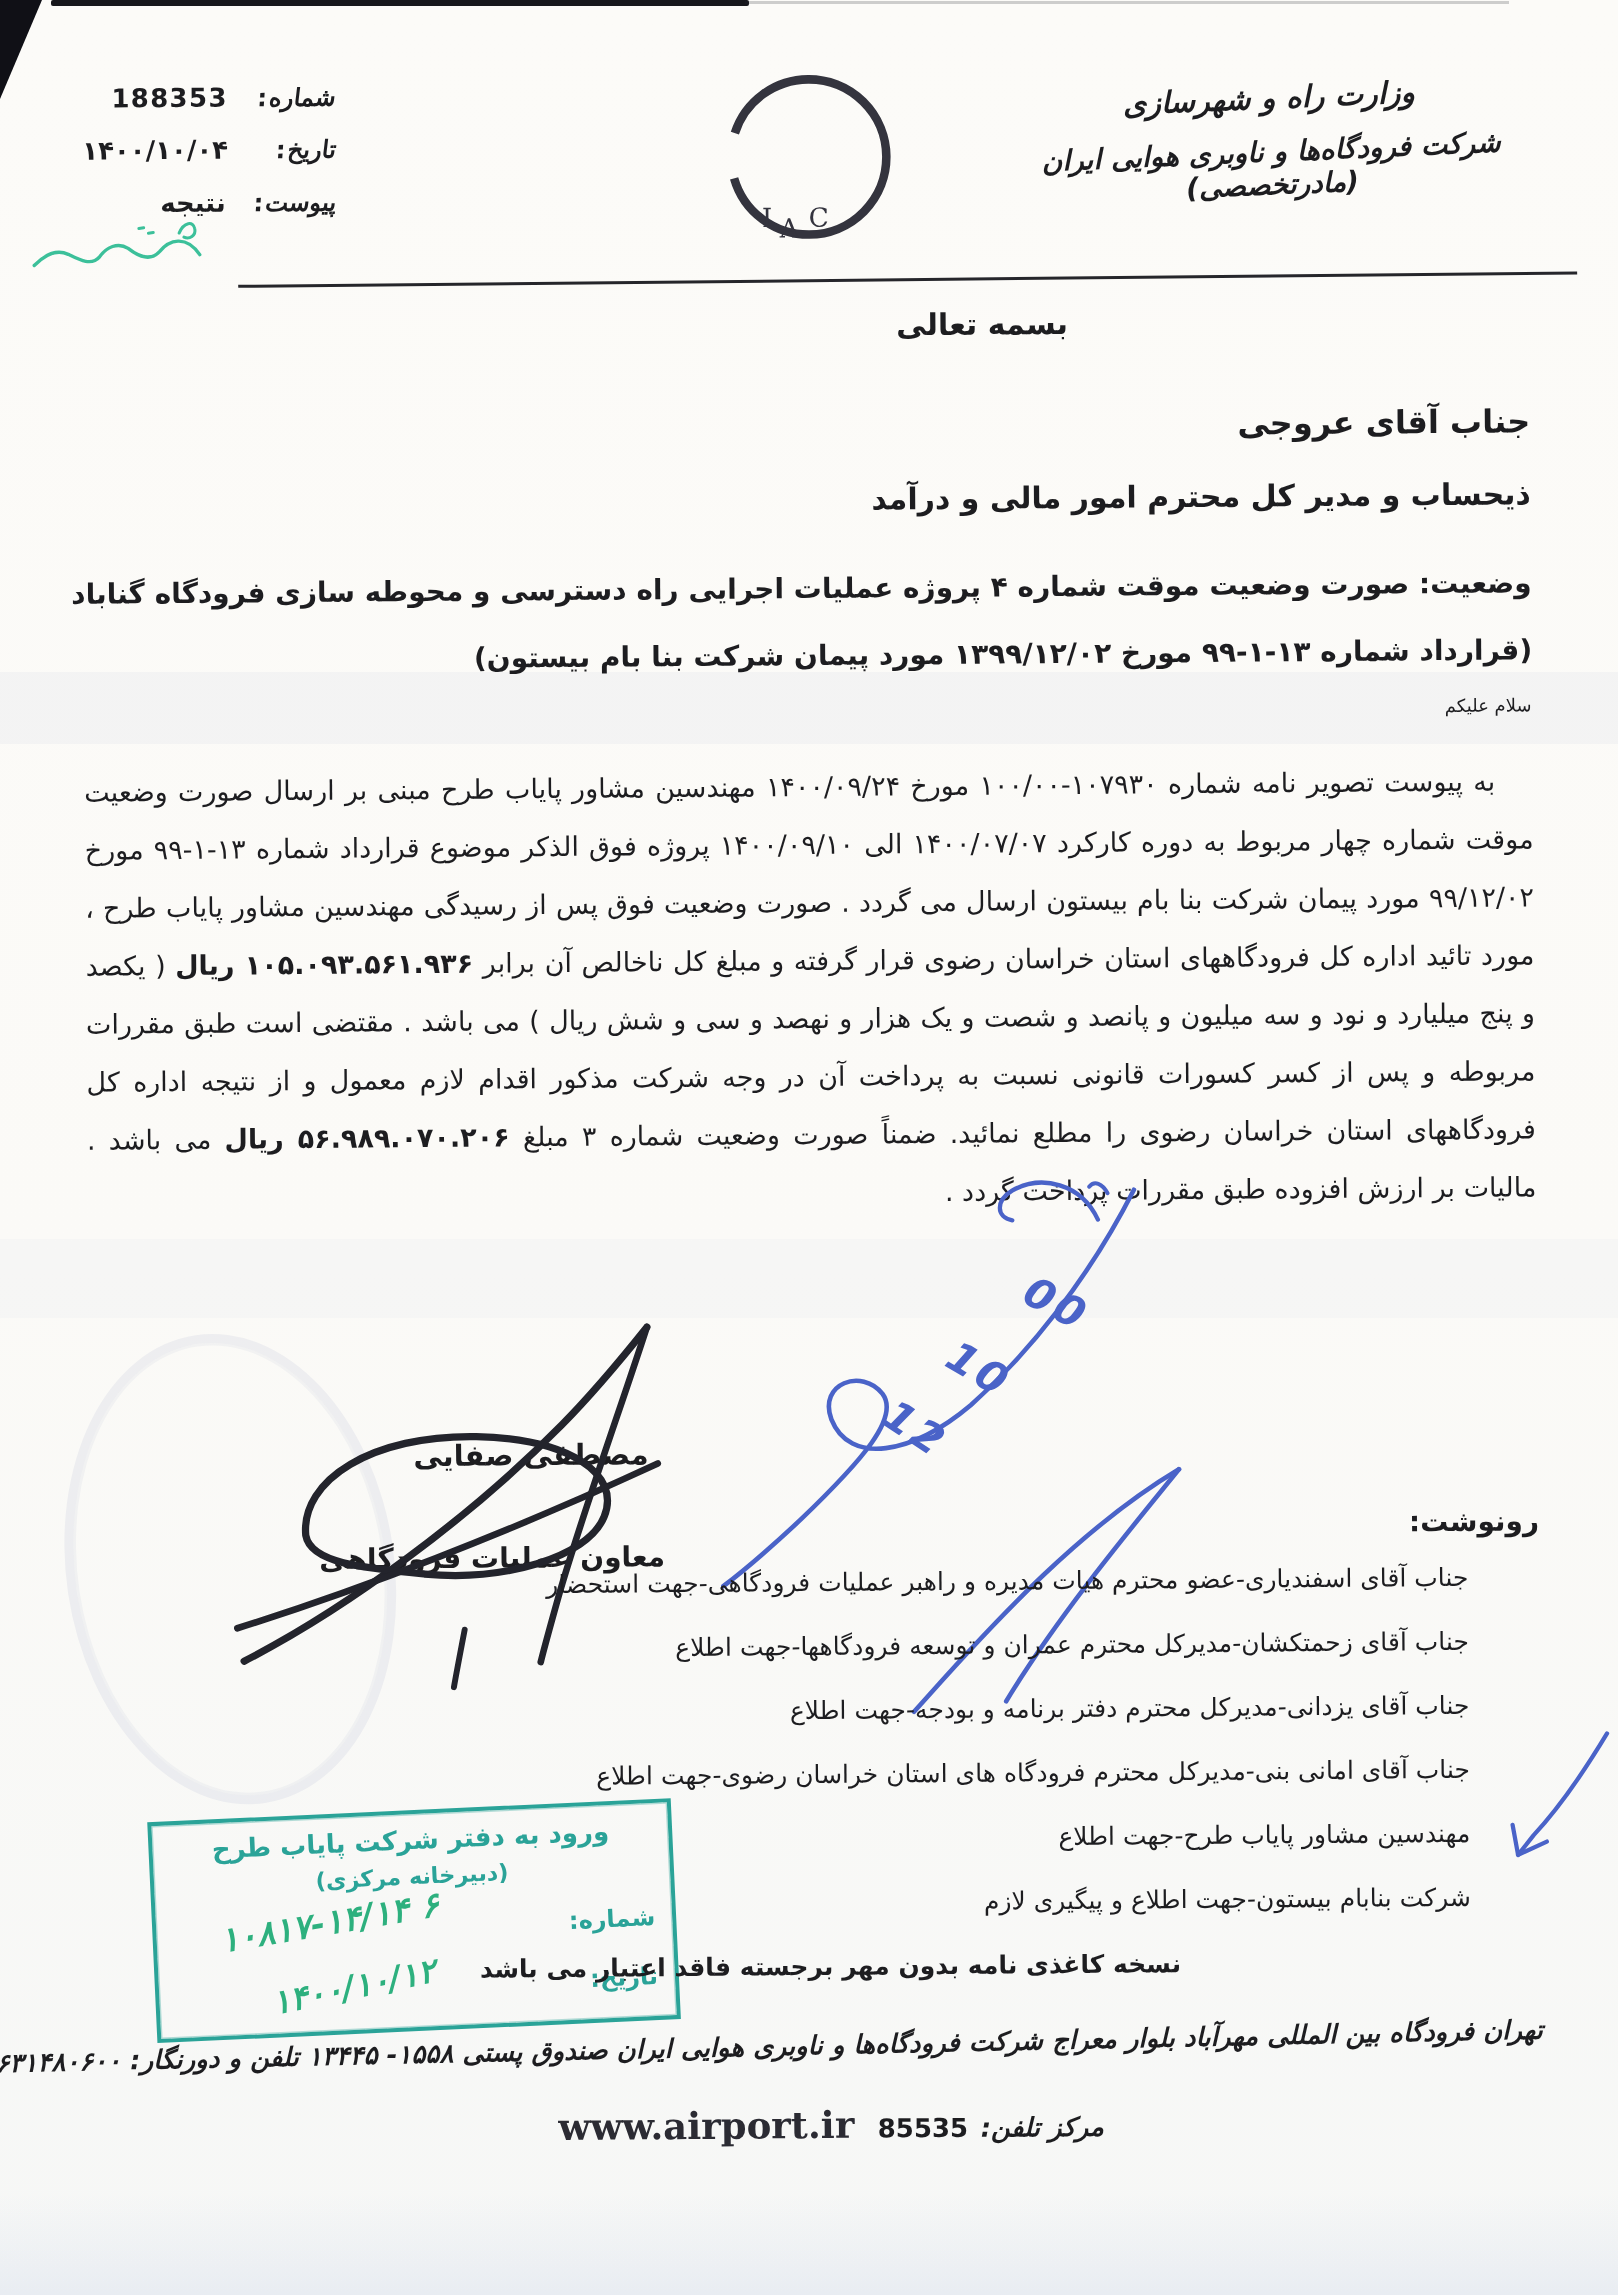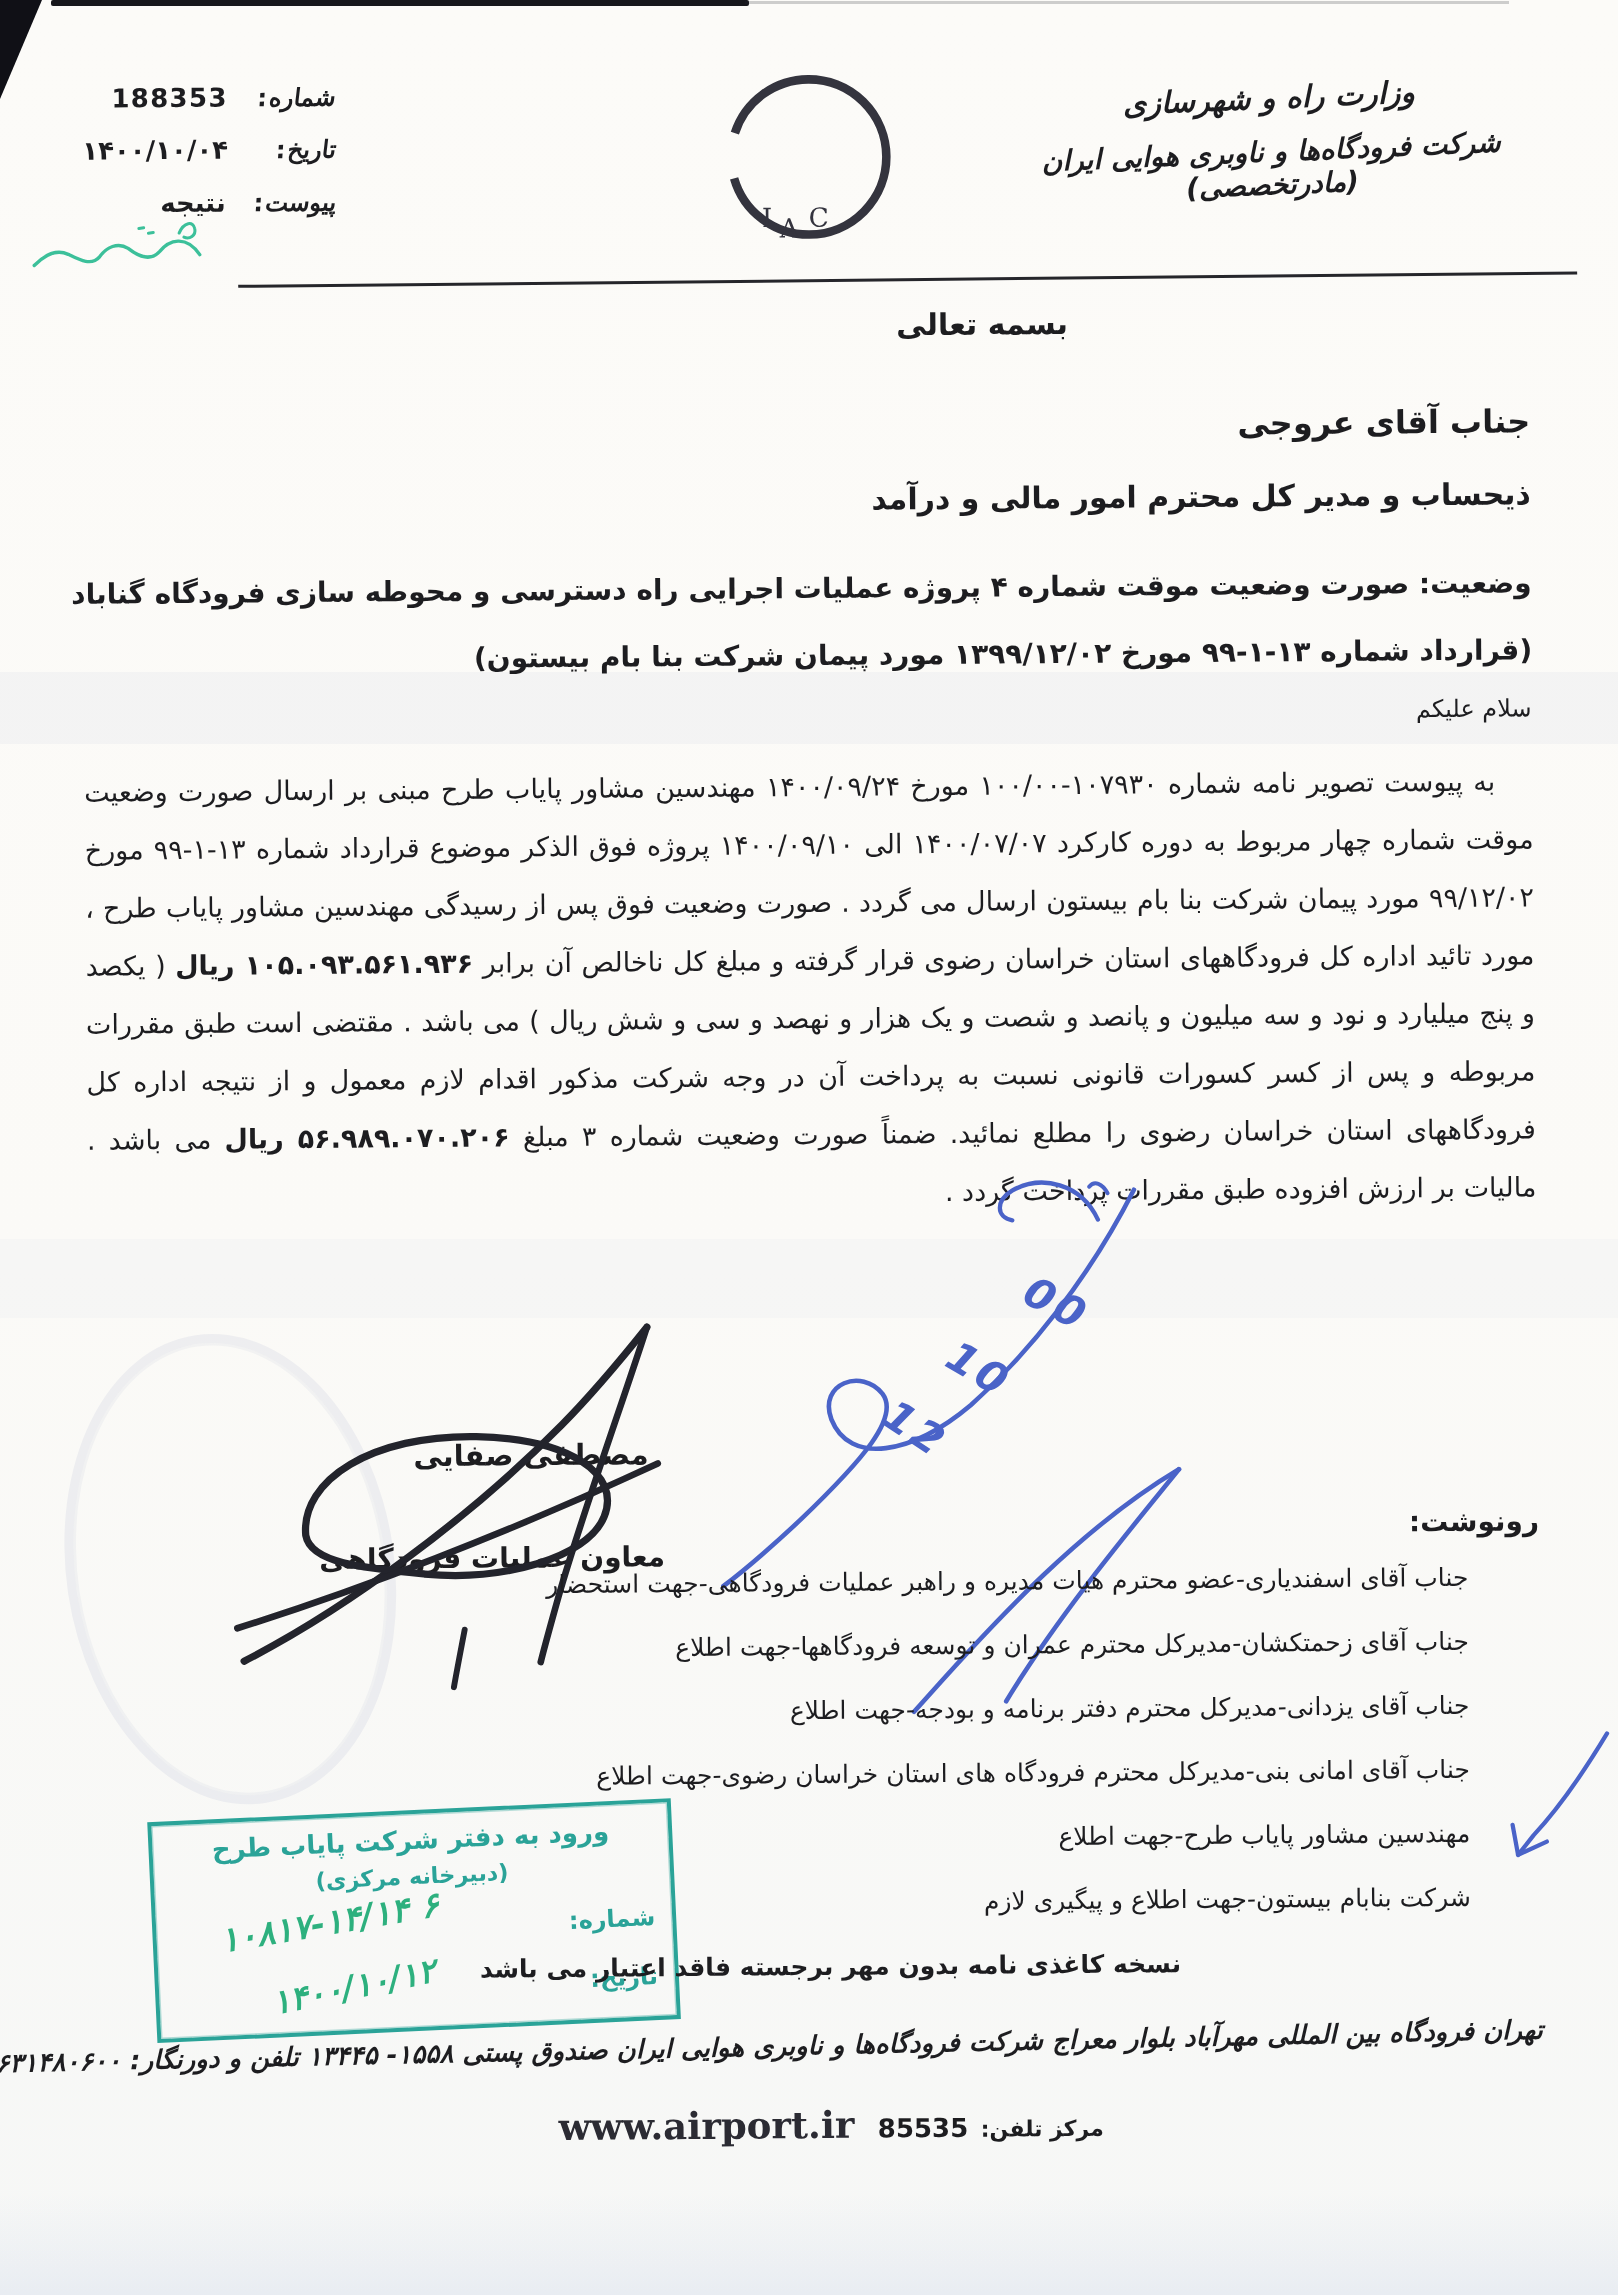--- a/index.html
+++ b/index.html
@@ -28,21 +28,21 @@
   
   .org{position:absolute;top:84px;left:1015px;width:527px;text-align:center;transform:rotate(-2deg);}
   .org .l1{font-size:30px;font-weight:bold;font-style:italic;letter-spacing:-0.7px;margin-bottom:20px;}
   .org .l2{font-size:28px;font-weight:bold;font-style:italic;letter-spacing:-0.7px;}
   .rule{position:absolute;top:279px;left:245px;width:1339px;height:3.3px;background:#26262b;transform:rotate(-0.12deg);}
   .besmellah{position:absolute;top:308px;left:870px;width:237px;text-align:center;font-size:30px;font-weight:bold;}
   .addr1{position:absolute;top:408px;right:83px;font-size:32px;font-weight:bold;}
   .addr2{position:absolute;top:482px;right:83px;font-size:30px;font-weight:bold;}
   .subject{position:absolute;top:555px;right:83px;left:92px;font-size:28px;font-weight:bold;line-height:67px;text-align:right;}
   .subject div{white-space:nowrap;}
-  .salutation{position:absolute;top:700px;right:84px;font-size:24px;}
+  .salutation{position:absolute;top:700px;right:84px;font-size:18px;}
   .body-p{position:absolute;top:758px;right:83px;left:87px;font-size:27px;line-height:58px;
           text-align:justify;text-justify:inter-word;text-indent:38px;margin:0;}
   .body-p b{font-weight:bold;}
   
   .blue-overlay{position:absolute;left:712px;top:1156px;width:527px;height:606px;pointer-events:none;}
   .blue-overlay svg{position:absolute;inset:0;}
   .bdigit{position:absolute;font-weight:bold;font-style:italic;font-size:42px;color:#4a63c8;letter-spacing:4px;}
   .bd0{left:310px;top:125px;transform:rotate(28deg);}
   .bd1{left:232px;top:190px;transform:rotate(31deg);}
   .bd2{left:168px;top:249px;transform:rotate(34deg);}
@@ -67,21 +67,21 @@
   .s-label{position:absolute;font-size:24px;font-weight:bold;right:17px;}
   .s-label.n{top:100px;}
   .s-label.d{top:159px;}
   .hand{position:absolute;color:#2db07e;font-weight:bold;font-style:italic;letter-spacing:3.3px;white-space:nowrap;}
   .hand-num{left:63px;top:84px;font-size:34px;transform:rotate(-7deg);}
   .hand-date{left:112px;top:150px;font-size:33px;transform:rotate(-9deg);}
   .notice{position:absolute;top:1952px;left:455px;width:738px;text-align:center;font-size:25px;font-weight:bold;}
   .footer1{position:absolute;top:2029px;left:277px;right:83px;text-align:center;font-size:26px;font-weight:bold;
            font-style:italic;letter-spacing:-0.3px;white-space:nowrap;transform:rotate(-0.8deg);}
   .footer2{position:absolute;top:2103px;left:395px;width:857px;text-align:center;}
-  .footer2 .lbl{font-size:22px;font-weight:bold;}
+  .footer2 .lbl{font-size:26px;font-weight:bold;font-style:italic;}
   .footer2 .num{font-size:26px;font-weight:bold;letter-spacing:1.3px;margin-right:9.2px;}
   .footer2 .url{font-family:"DejaVu Serif",serif;font-weight:bold;font-size:37px;color:#2b2b33;margin-right:20px;
                 display:inline-block;direction:ltr;}
   svg path{fill:none;stroke-linecap:round;stroke-linejoin:round;}
 </style>
 </head>
 <body>
 
 <div class="page">
   <div class="edge-top1"></div>

